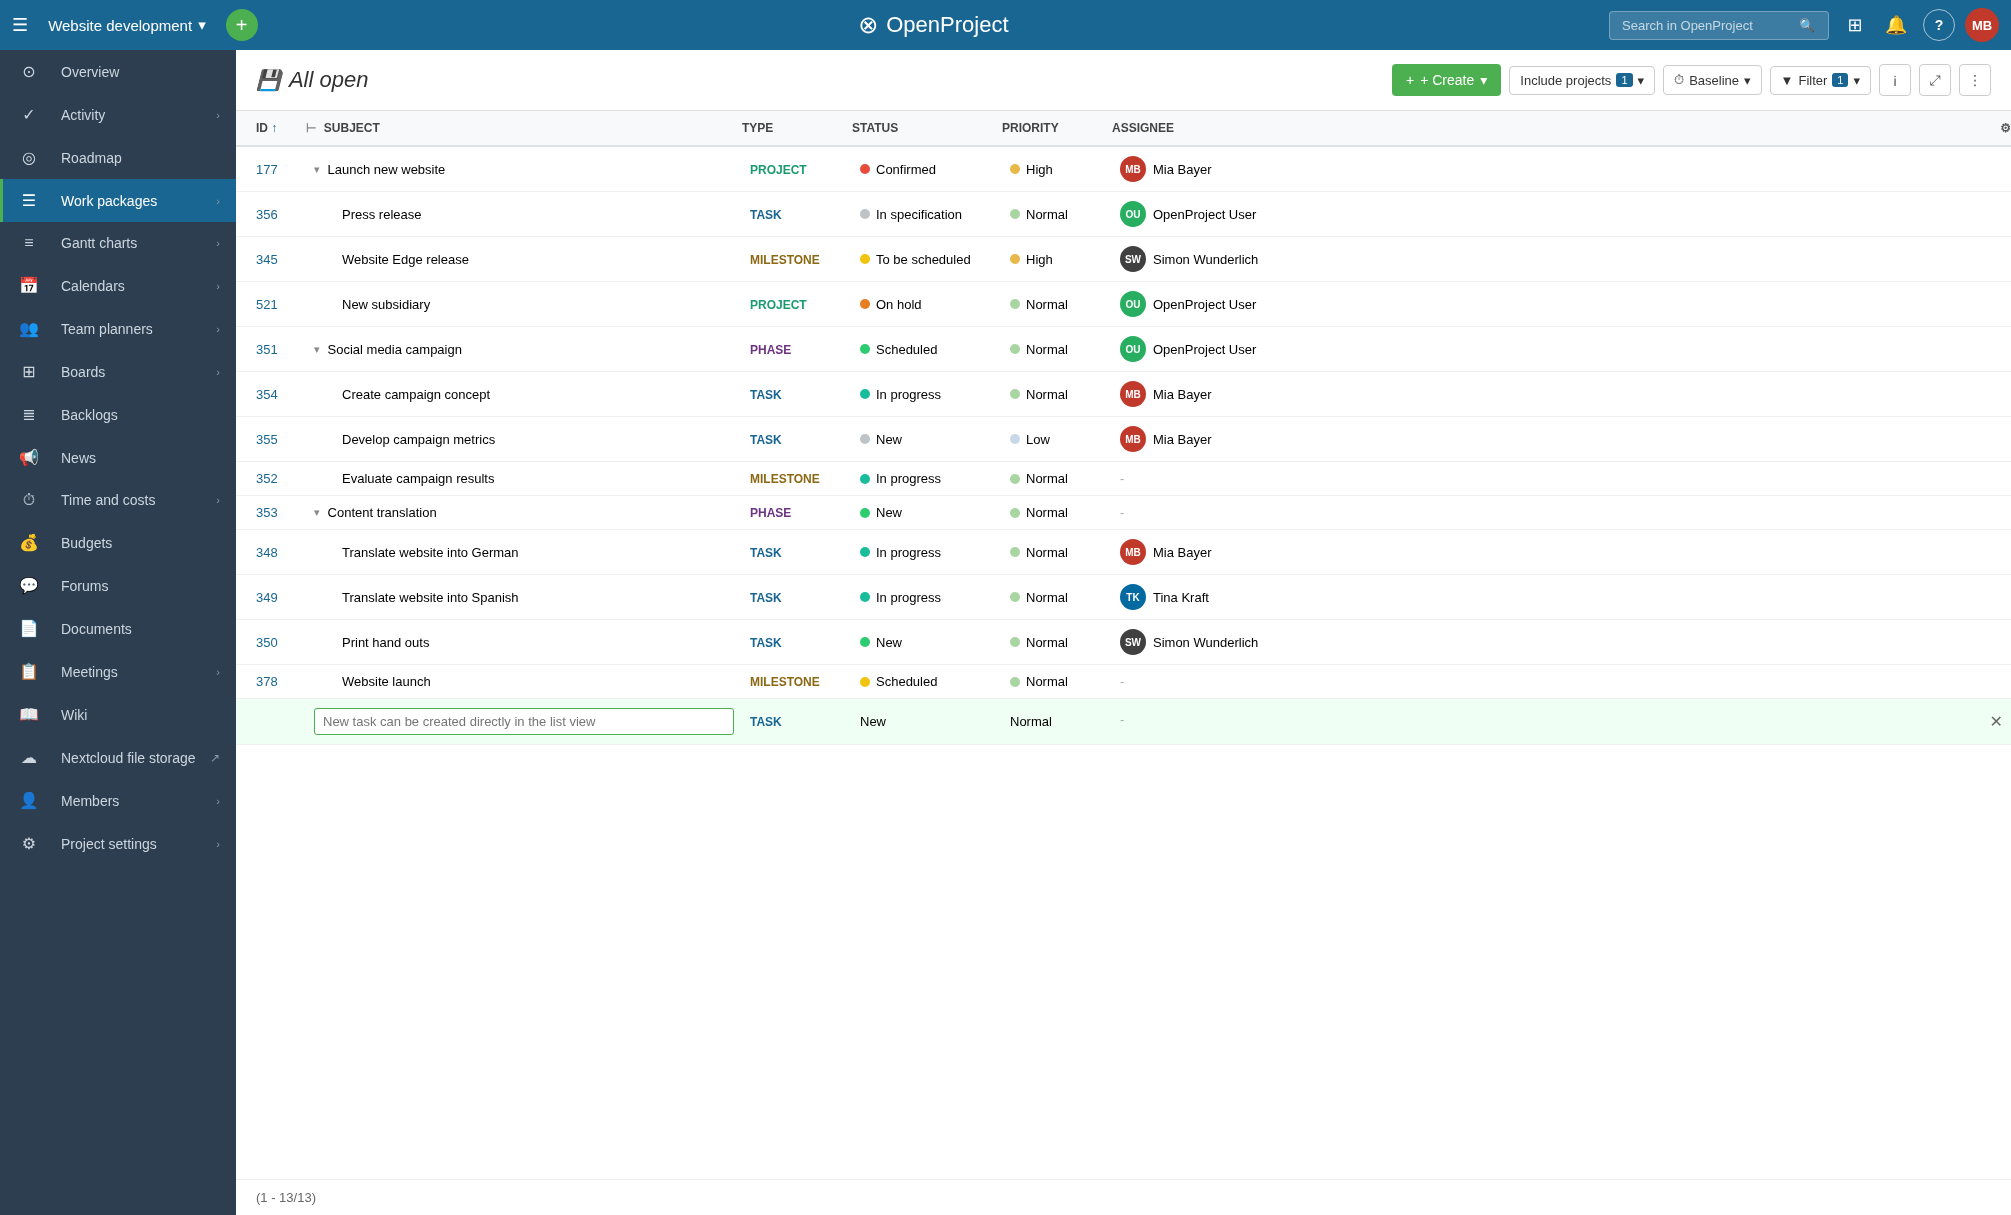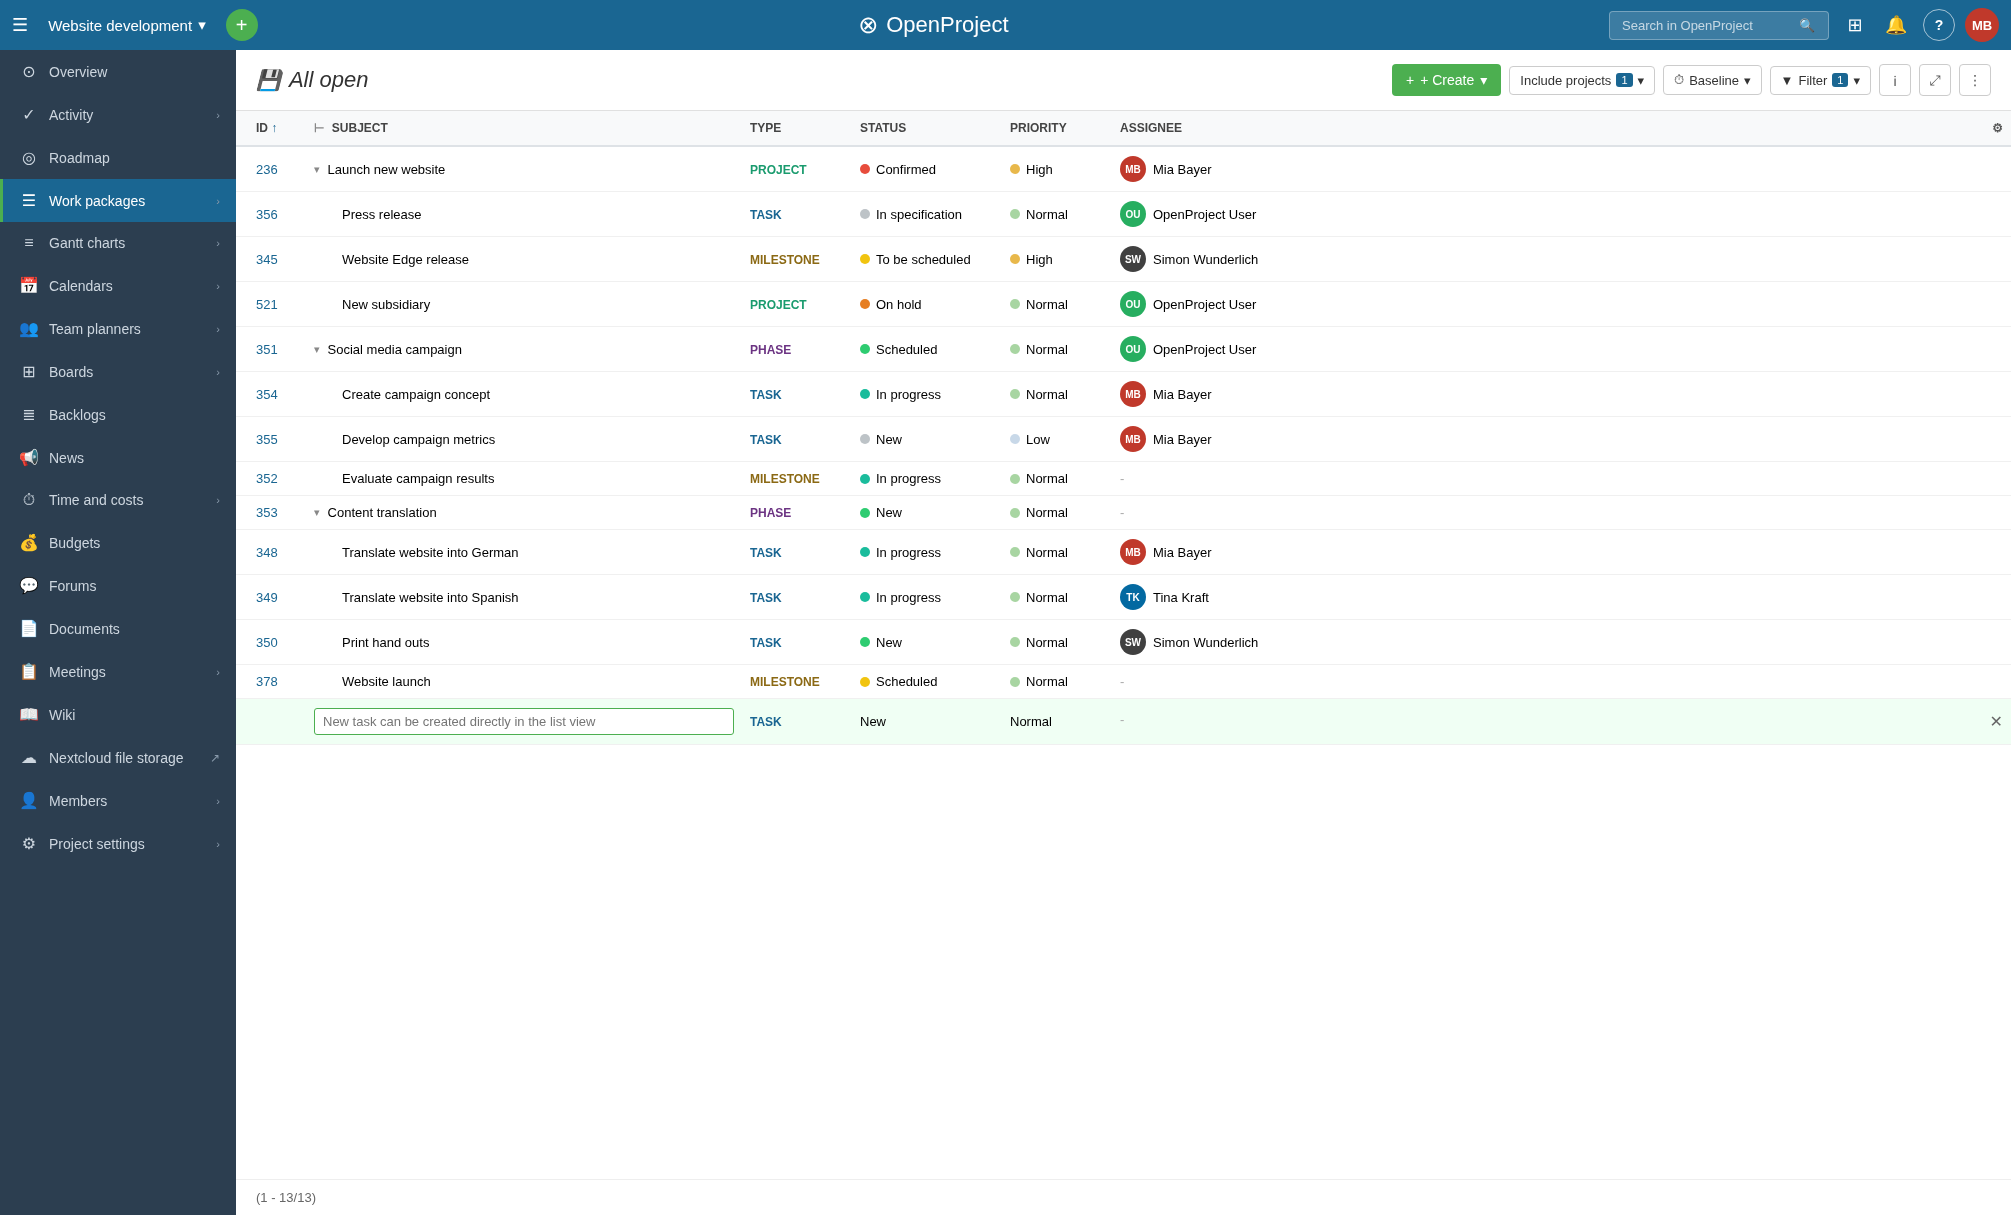--- a/index.html
+++ b/index.html
@@ -72,21 +72,21 @@
       padding: 12px 16px;
       color: #cdd6df;
       cursor: pointer;
       font-size: 14px;
       gap: 10px;
       border-left: 3px solid transparent;
       transition: background 0.1s;
     }
     .sidebar-item.active { background: #1a6692; color: white; border-left: 3px solid #4caf50; }
     .sidebar-item .icon { font-size: 16px; width: 20px; text-align: center; flex-shrink: 0; }
-    .sidebar-item .label { flex: 1; }
+    .sidebar-item .label { flex: 1; margin-left: 12px; }
     .sidebar-item .arrow { font-size: 11px; color: #8899aa; }
 
     
     .main-content {
       flex: 1;
       overflow: hidden;
       display: flex;
       flex-direction: column;
       background: white;
     }
@@ -151,21 +151,21 @@
       display: flex; align-items: center; justify-content: center;
       cursor: pointer; font-size: 14px; color: #555;
     }
 
     
     .table-container { flex: 1; overflow: auto; }
     table { width: 100%; border-collapse: collapse; font-size: 13px; }
     thead th {
       background: #f8f9fa;
       border-bottom: 2px solid #dee2e6;
-      padding: 10px 8px;
+      padding: 10px 0;
       text-align: left;
       font-weight: 600;
       font-size: 12px;
       color: #444;
       white-space: nowrap;
     }
     thead th:first-child { padding-left: 20px; width: 70px; }
     thead th.subject-col { width: 380px; }
     thead th.type-col { width: 110px; }
     thead th.status-col { width: 150px; }
@@ -413,21 +413,21 @@
               <span>PRIORITY</span>
             </th>
             <th class="assignee-col">
               <span>ASSIGNEE</span>
               <span class="settings-icon">⚙</span>
             </th>
           </tr>
         </thead>
         <tbody id="table-body">
         <tr>
-              <td><a href="#" class="id-link">236</a></td>
+              <td><a href="#" class="id-link">177</a></td>
               <td>
                 <div class="subject-cell">
                   <span class="collapse-icon">▾</span>
                   <span>Launch new website</span>
                 </div>
               </td>
               <td><span class="type-badge type-project">PROJECT</span></td>
               <td>
                 <div class="status-cell">
                   <span class="status-dot dot-red"></span>

